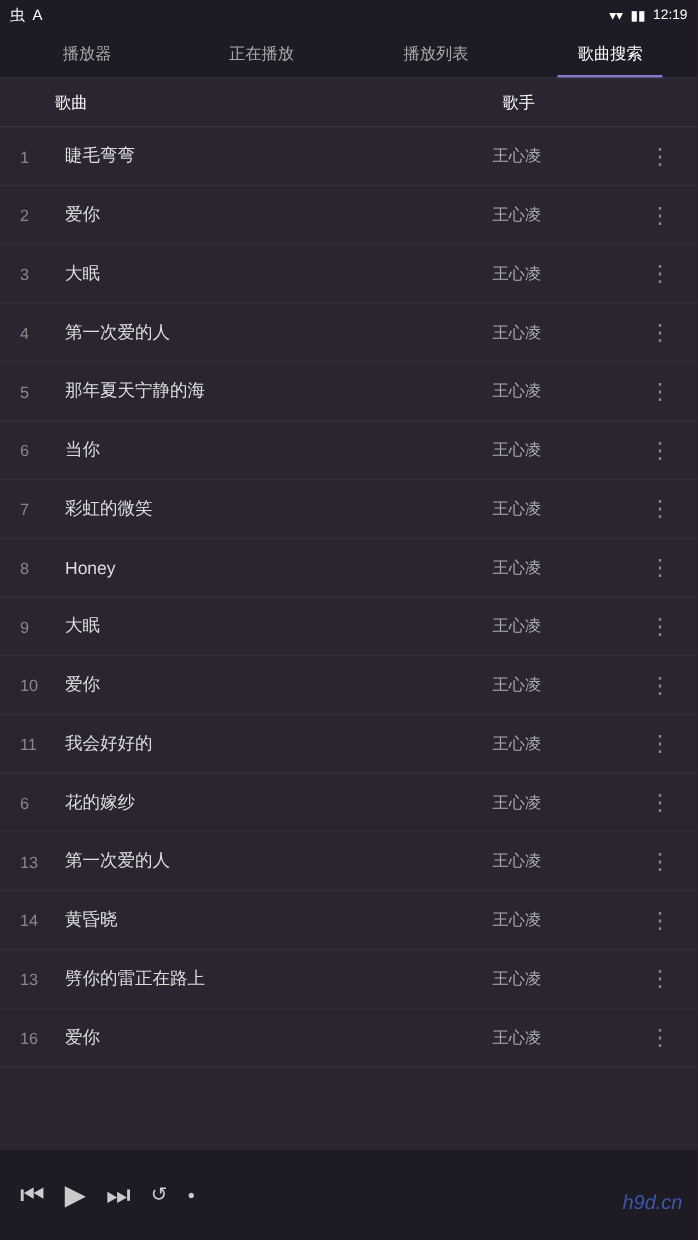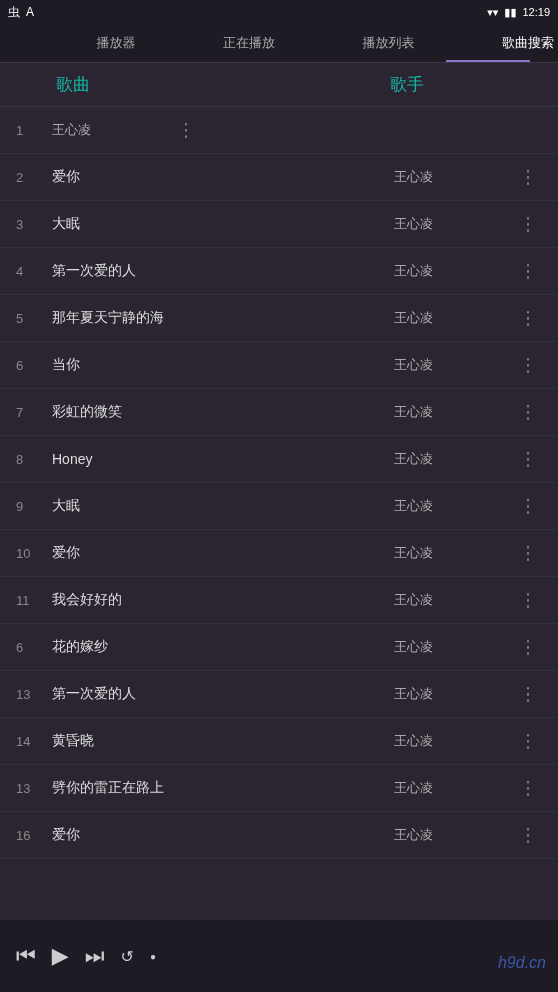--- a/index.html
+++ b/index.html
@@ -27,21 +27,21 @@
     .status-right { display: flex; gap: 6px; align-items: center; font-size: 11px; }
 
     
     .tabs {
       display: flex;
       background: #1e1b24;
       border-bottom: 1px solid #3a3545;
     }
     .tab {
       flex: 1;
-      text-align: right;
+      text-align: center;
       padding: 10px 4px;
       font-size: 13px;
       color: #aaa;
       cursor: pointer;
       position: relative;
     }
     .tab.active {
       color: #fff;
     }
     .tab.active::after {
@@ -50,23 +50,23 @@
       bottom: 0;
       left: 20%;
       width: 60%;
       height: 2px;
       background: #8878cc;
     }
 
     
     .col-headers {
       display: flex;
-      padding: 10px 20px;
-      font-size: 17px;
-      color: #14b8a6;
+      padding: 10px 8px;
+      font-size: 13px;
+      color: #ffffff;
       border-bottom: 1px solid #3a3545;
     }
     .col-num { width: 36px; }
     .col-song { flex: 1; }
     .col-artist { width: 120px; }
     .col-more { width: 28px; }
 
     
     .song-list {
       overflow-y: auto;
@@ -164,20 +164,21 @@
 <div class="col-headers">
   <div class="col-num"></div>
   <div class="col-song">歌曲</div>
   <div class="col-artist">歌手</div>
   <div class="col-more"></div>
 </div>
 
 <div class="song-list" id="song-list">
     <div class="song-row">
       <div class="row-num">1</div>
+      <div class="row-title">睫毛弯弯</div>
       <div class="row-artist">王心凌</div>
       <div class="row-more">⋮</div>
     </div>
     <div class="song-row">
       <div class="row-num">2</div>
       <div class="row-title">爱你</div>
       <div class="row-artist">王心凌</div>
       <div class="row-more">⋮</div>
     </div>
     <div class="song-row">

